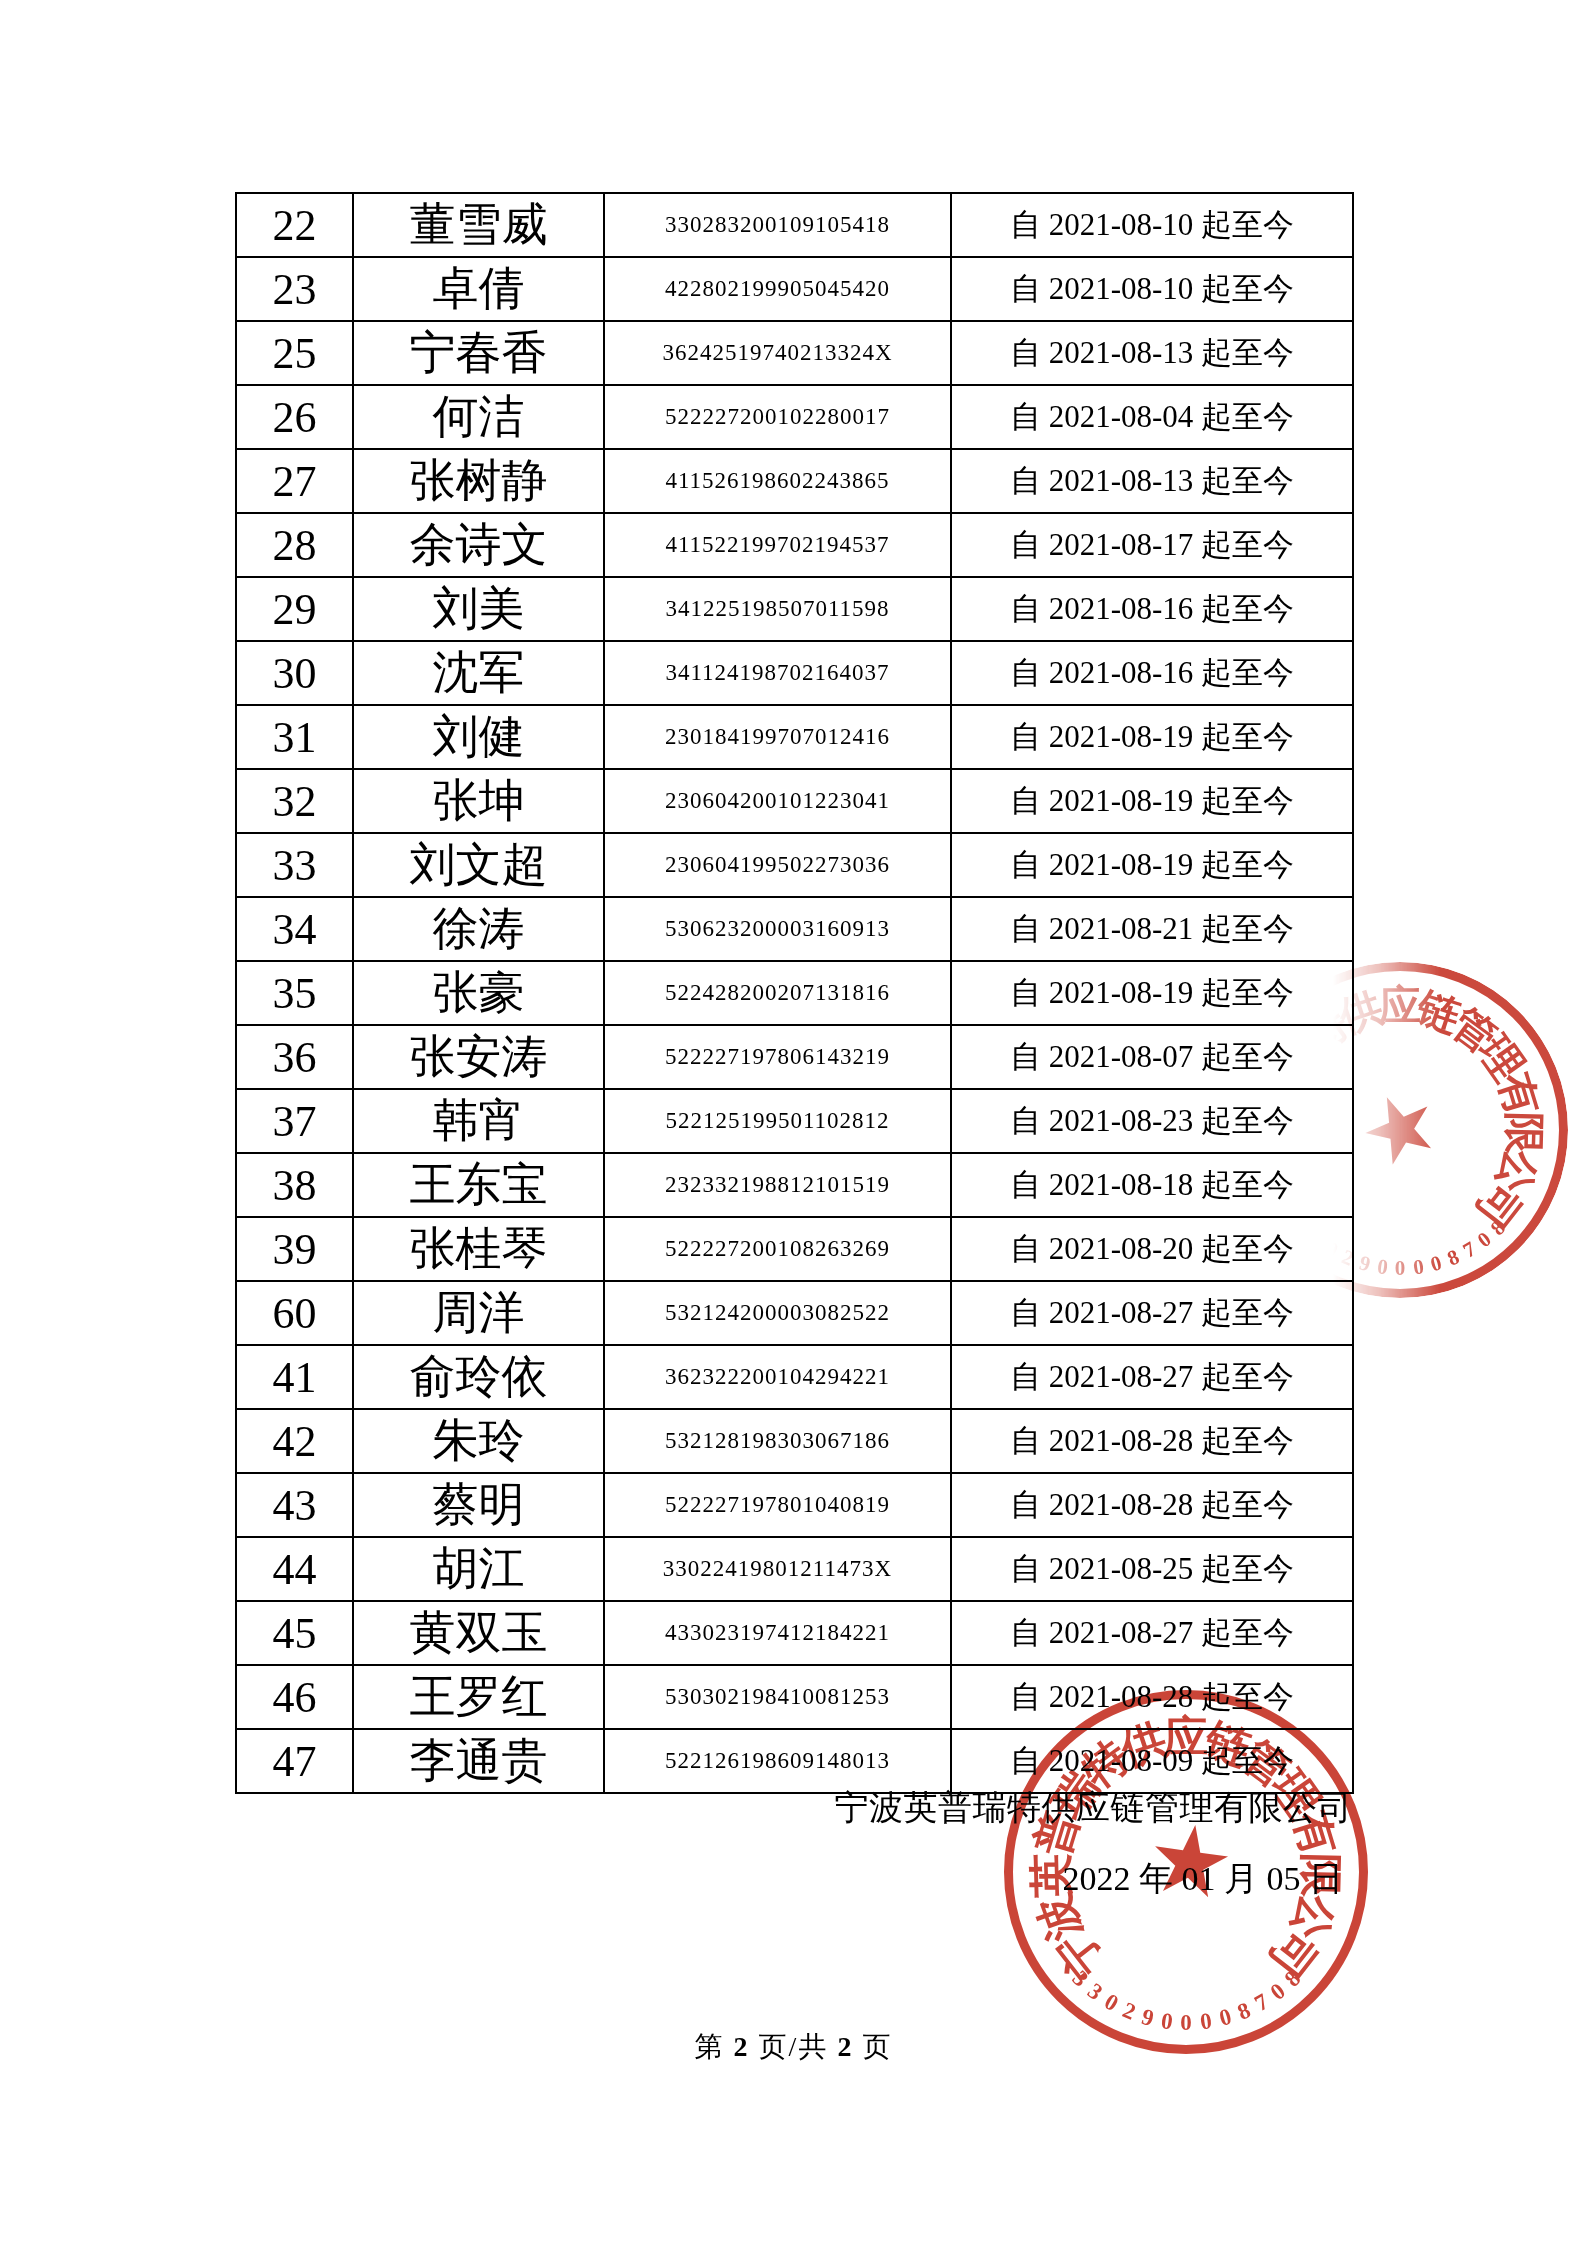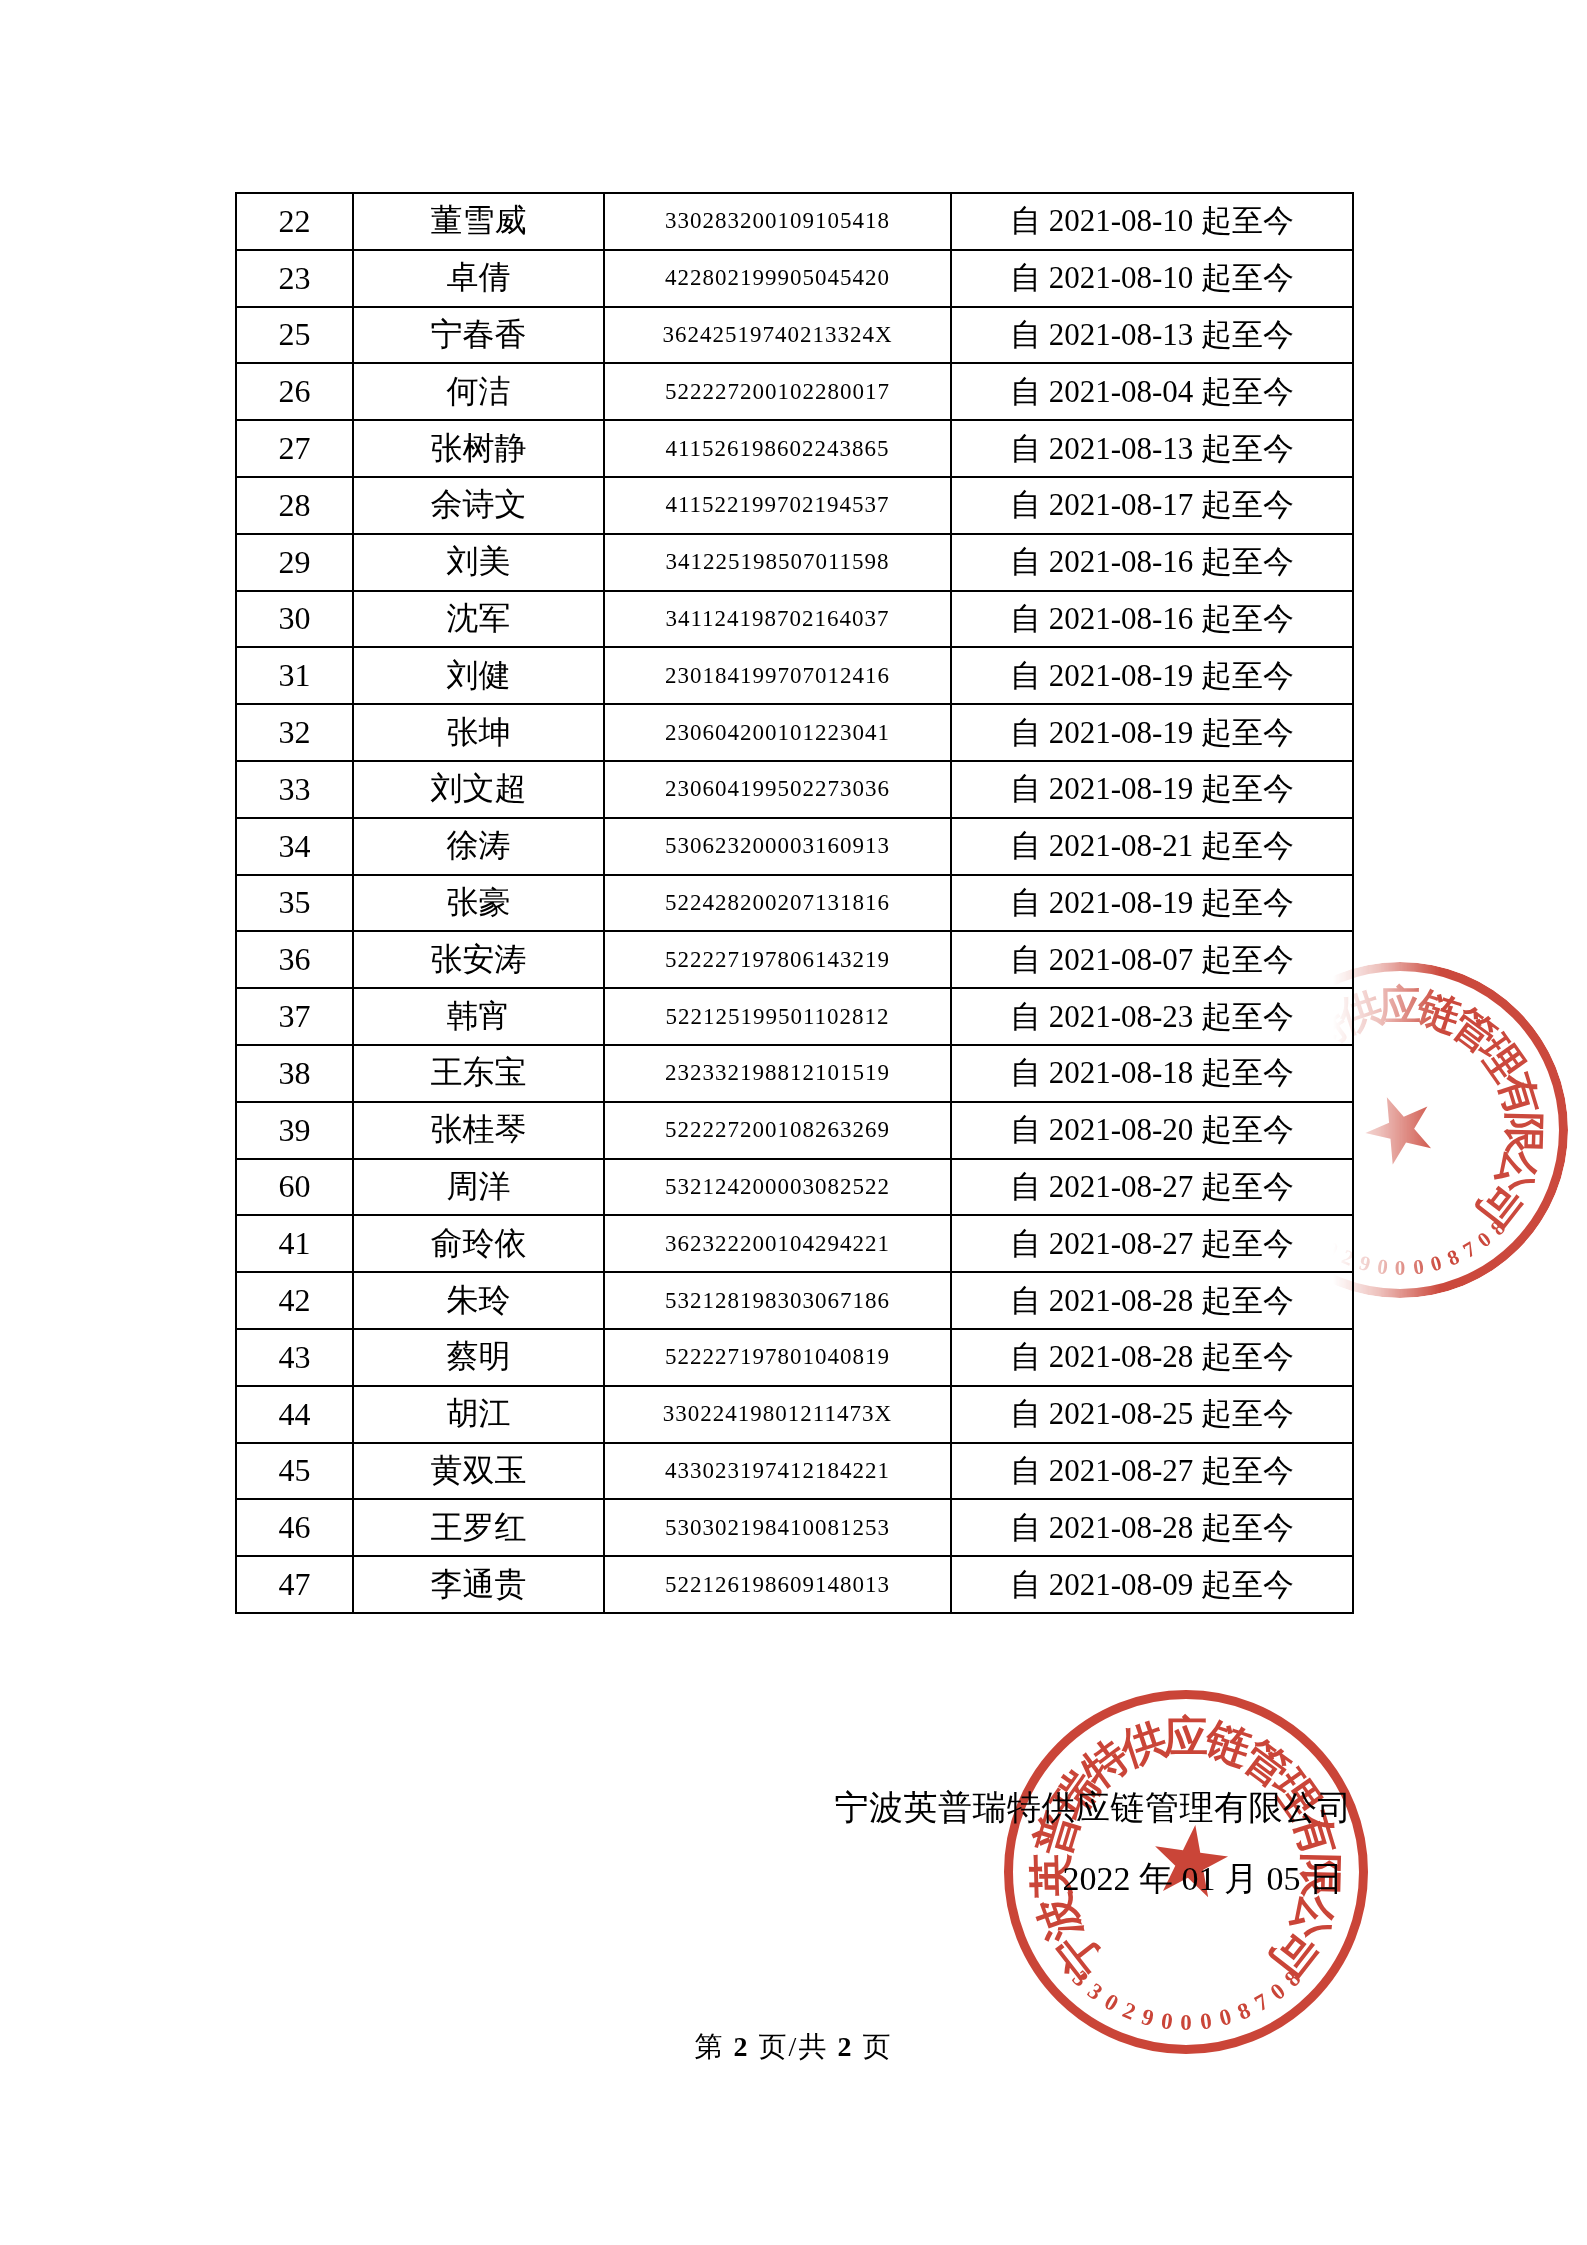--- a/index.html
+++ b/index.html
@@ -16,22 +16,22 @@
   .roster td{
     border:2px solid #000;
     text-align:center;vertical-align:middle;
     padding:0;overflow:hidden;white-space:nowrap;
   }
   .roster tr{height:56.8px;}
   .col-no{width:117px;}
   .col-name{width:251px;}
   .col-id{width:347px;}
   .col-period{width:402px;}
-  td[data-name="row-number-cell"]{font-size:32px;}
-  td[data-name="person-name-cell"]{font-size:32px;text-align:center;}
+  td[data-name="row-number-cell"]{font-size:44px;}
+  td[data-name="person-name-cell"]{font-size:46px;text-align:center;}
   td[data-name="id-number-cell"]{font-size:23px;letter-spacing:1px;}
   td[data-name="employment-period-cell"]{font-size:31px;}
   
   .company-line{
     position:absolute;top:1785px;right:235px;
     font-size:34px;letter-spacing:0.5px;z-index:2;
   }
   .date-line{
     position:absolute;top:1856px;right:244px;
     font-size:34px;z-index:2;

